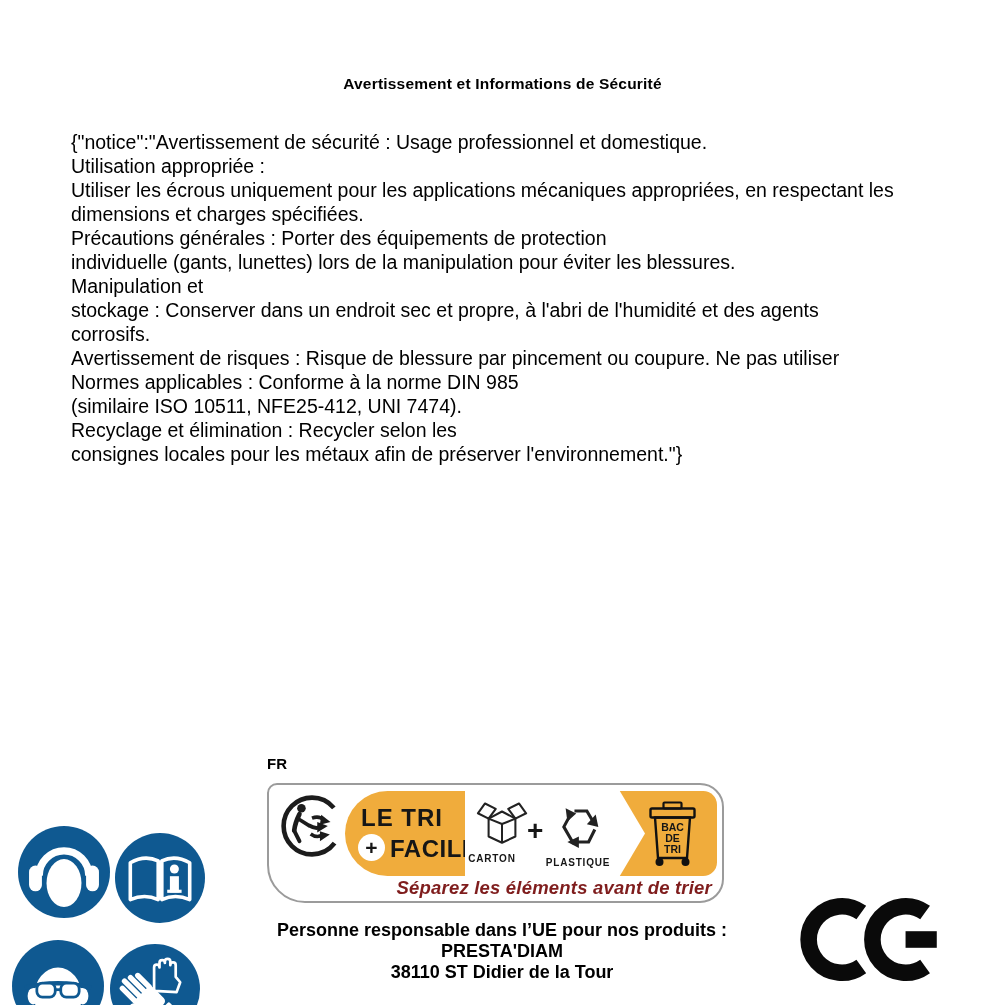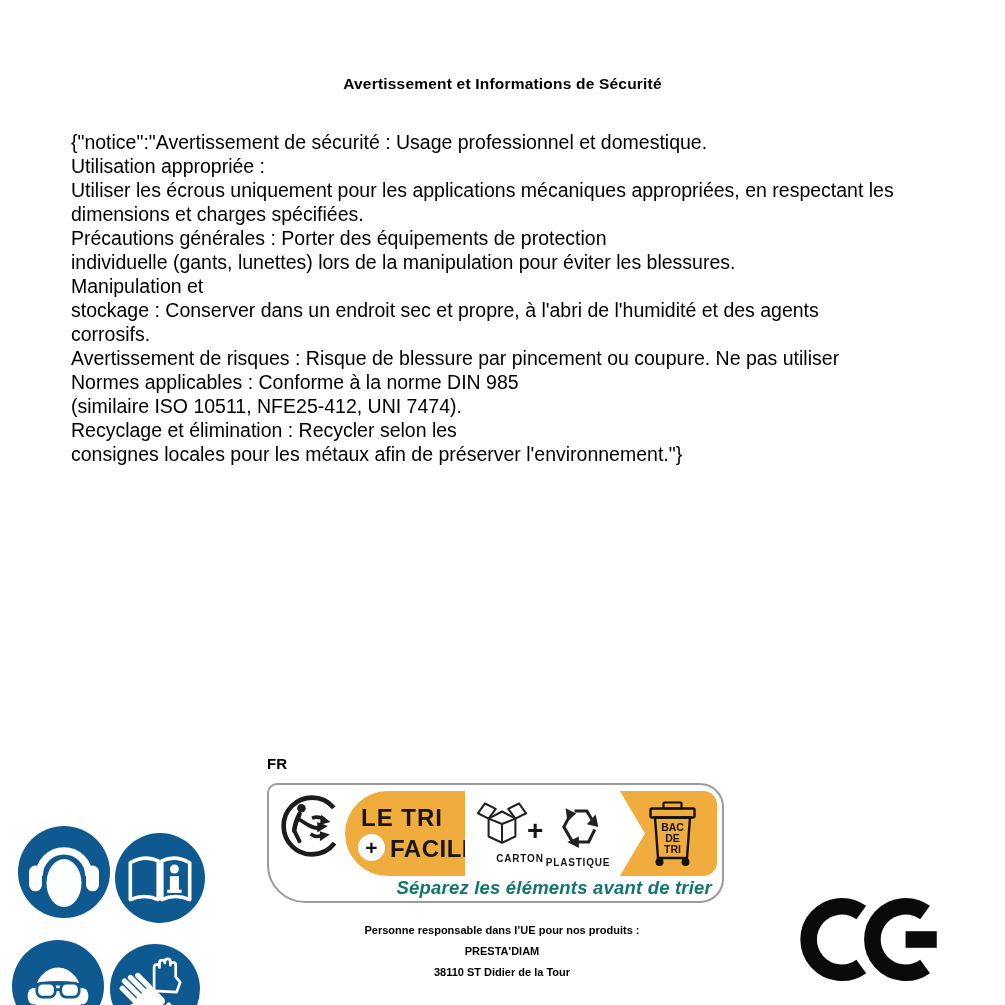--- a/index.html
+++ b/index.html
@@ -19,30 +19,30 @@
   .triman{left:10px;top:8px;width:66px;height:66px;}
   .yellow{left:76px;top:6px;width:372px;height:85px;background:#F0AC3C;border-radius:43px 14px 14px 43px;}
   .letri{left:92px;top:19px;font-size:24px;font-weight:800;letter-spacing:1px;color:#161616;}
   .plus-circle{left:89px;top:49px;width:27px;height:27px;border-radius:50%;background:#fff;
                text-align:center;line-height:27px;font-size:21px;font-weight:800;color:#161616;}
   .facile{left:121px;top:50px;font-size:24px;font-weight:800;letter-spacing:.5px;color:#161616;}
   .chevron{left:196px;top:6px;width:180px;height:85px;background:#fff;
            clip-path:polygon(0 0,86% 0,100% 50%,86% 100%,0 100%);}
   .carton-icon{left:206px;top:14px;width:54px;height:50px;}
   .mat-label{font-size:10px;font-weight:700;letter-spacing:.8px;color:#161616;text-align:center;}
-  .carton-label{left:212px;top:68px;width:78px;}
+  .carton-label{left:184px;top:68px;width:78px;}
   .joiner{left:258px;top:30px;font-size:28px;font-weight:700;color:#161616;}
   .plastique-icon{left:286px;top:17px;width:46px;height:48px;}
   .plastique-label{left:272px;top:72px;width:74px;}
   .bin-icon{left:378px;top:16px;width:51px;height:66px;}
   .bin-text{left:378px;top:37px;width:51px;text-align:center;font-size:10.5px;line-height:11px;
             font-weight:800;color:#161616;}
-  .tagline{right:10px;top:92px;font-size:18.5px;font-style:italic;font-weight:600;letter-spacing:.2px;color:#0f766e;white-space:nowrap;}
-  
-  .resp{left:152px;top:872px;width:700px;text-align:center;font-weight:bold;font-size:11px;line-height:21.2px;}
+  .tagline{right:10px;top:92px;font-size:18.5px;font-style:italic;font-weight:600;letter-spacing:.2px;color:#7f1d1d;white-space:nowrap;}
+  
+  .resp{left:152px;top:872px;width:700px;text-align:center;font-weight:bold;font-size:18px;line-height:21.2px;}
   
   .ce{left:799px;top:845px;width:150px;height:94px;}
 </style>
 </head>
 <body>
 
 <div class="page">
 
   <div class="abs title">Avertissement et Informations de Sécurité</div>
 

